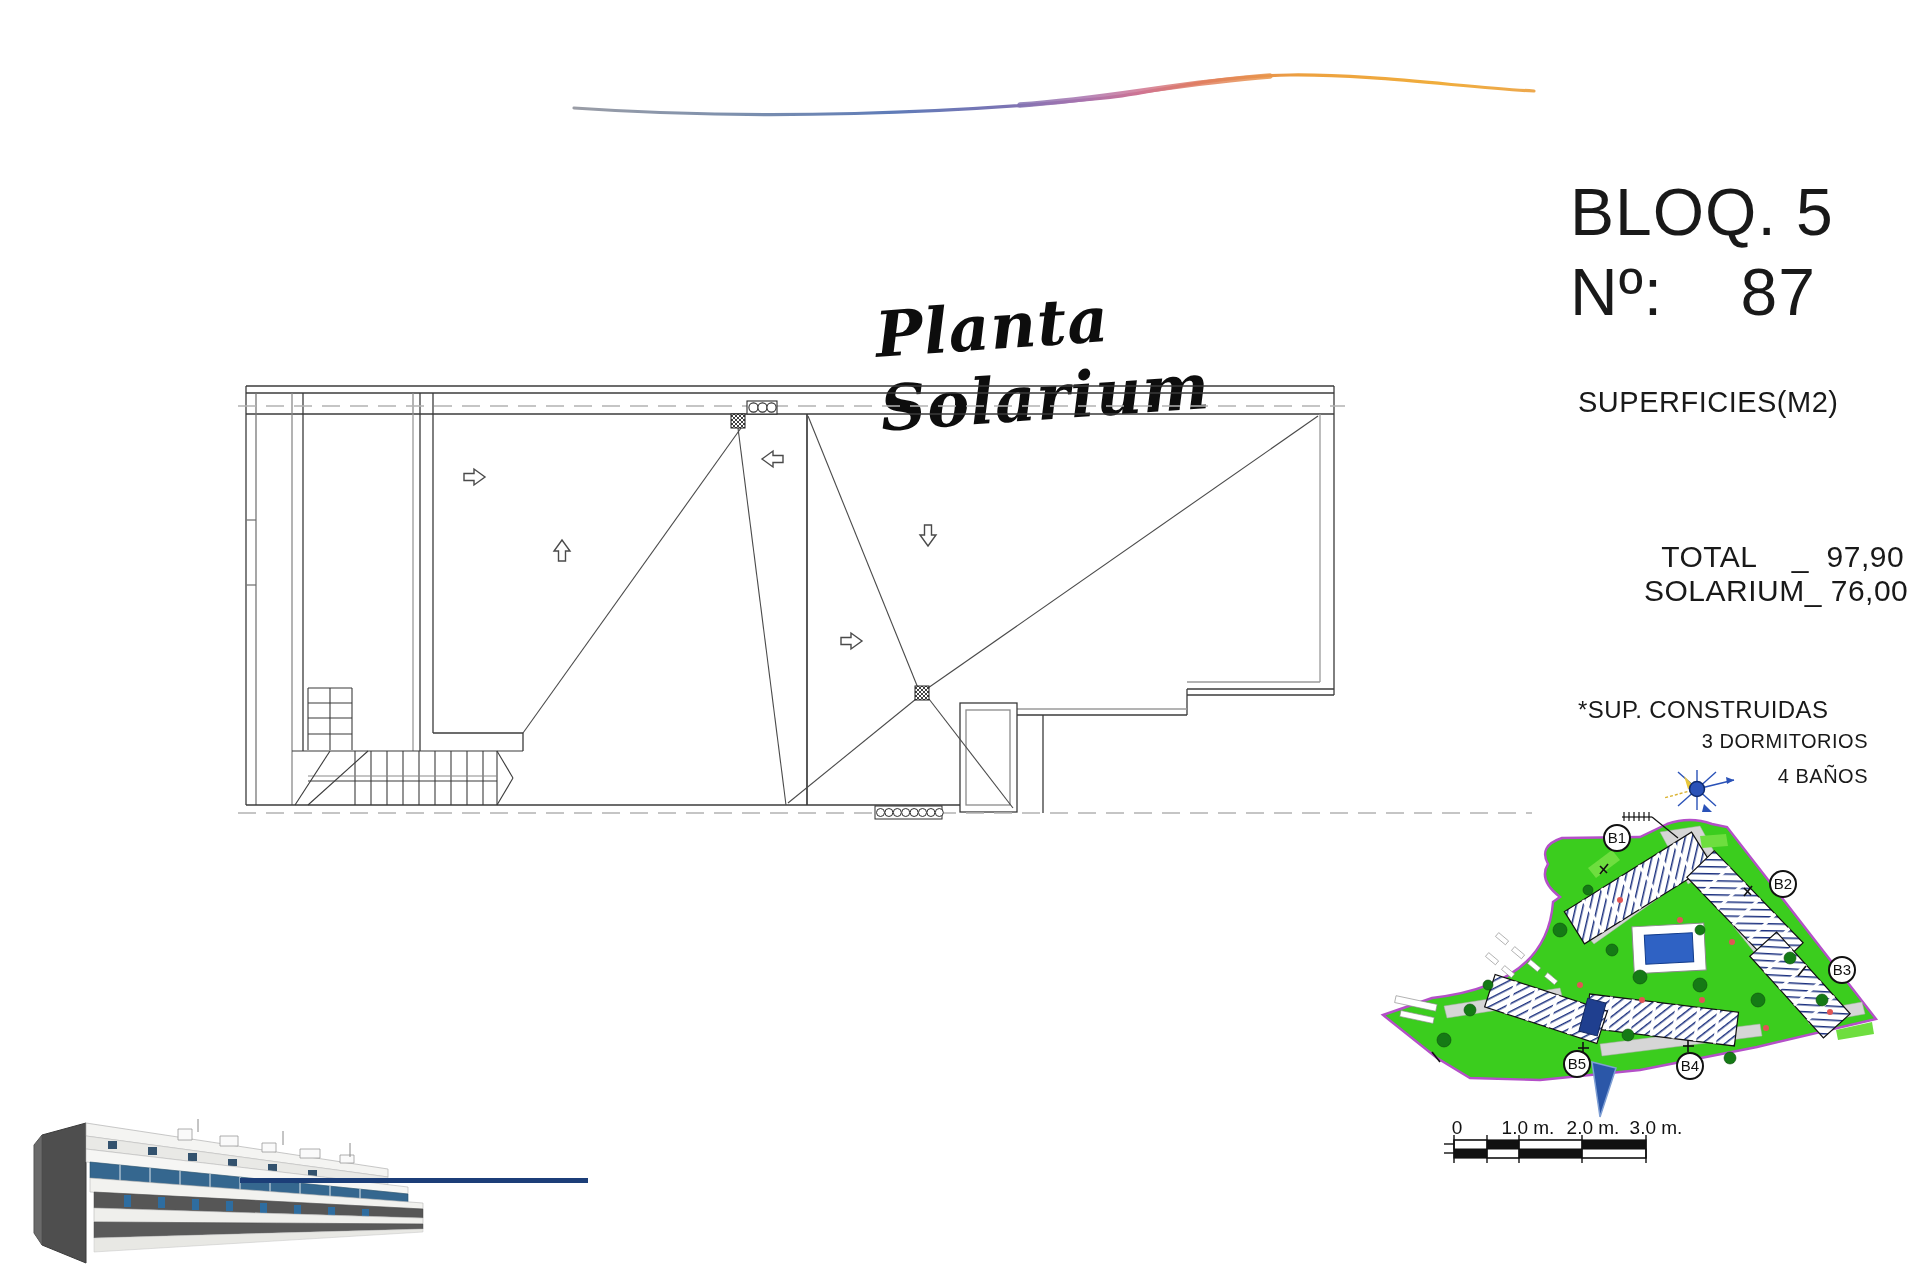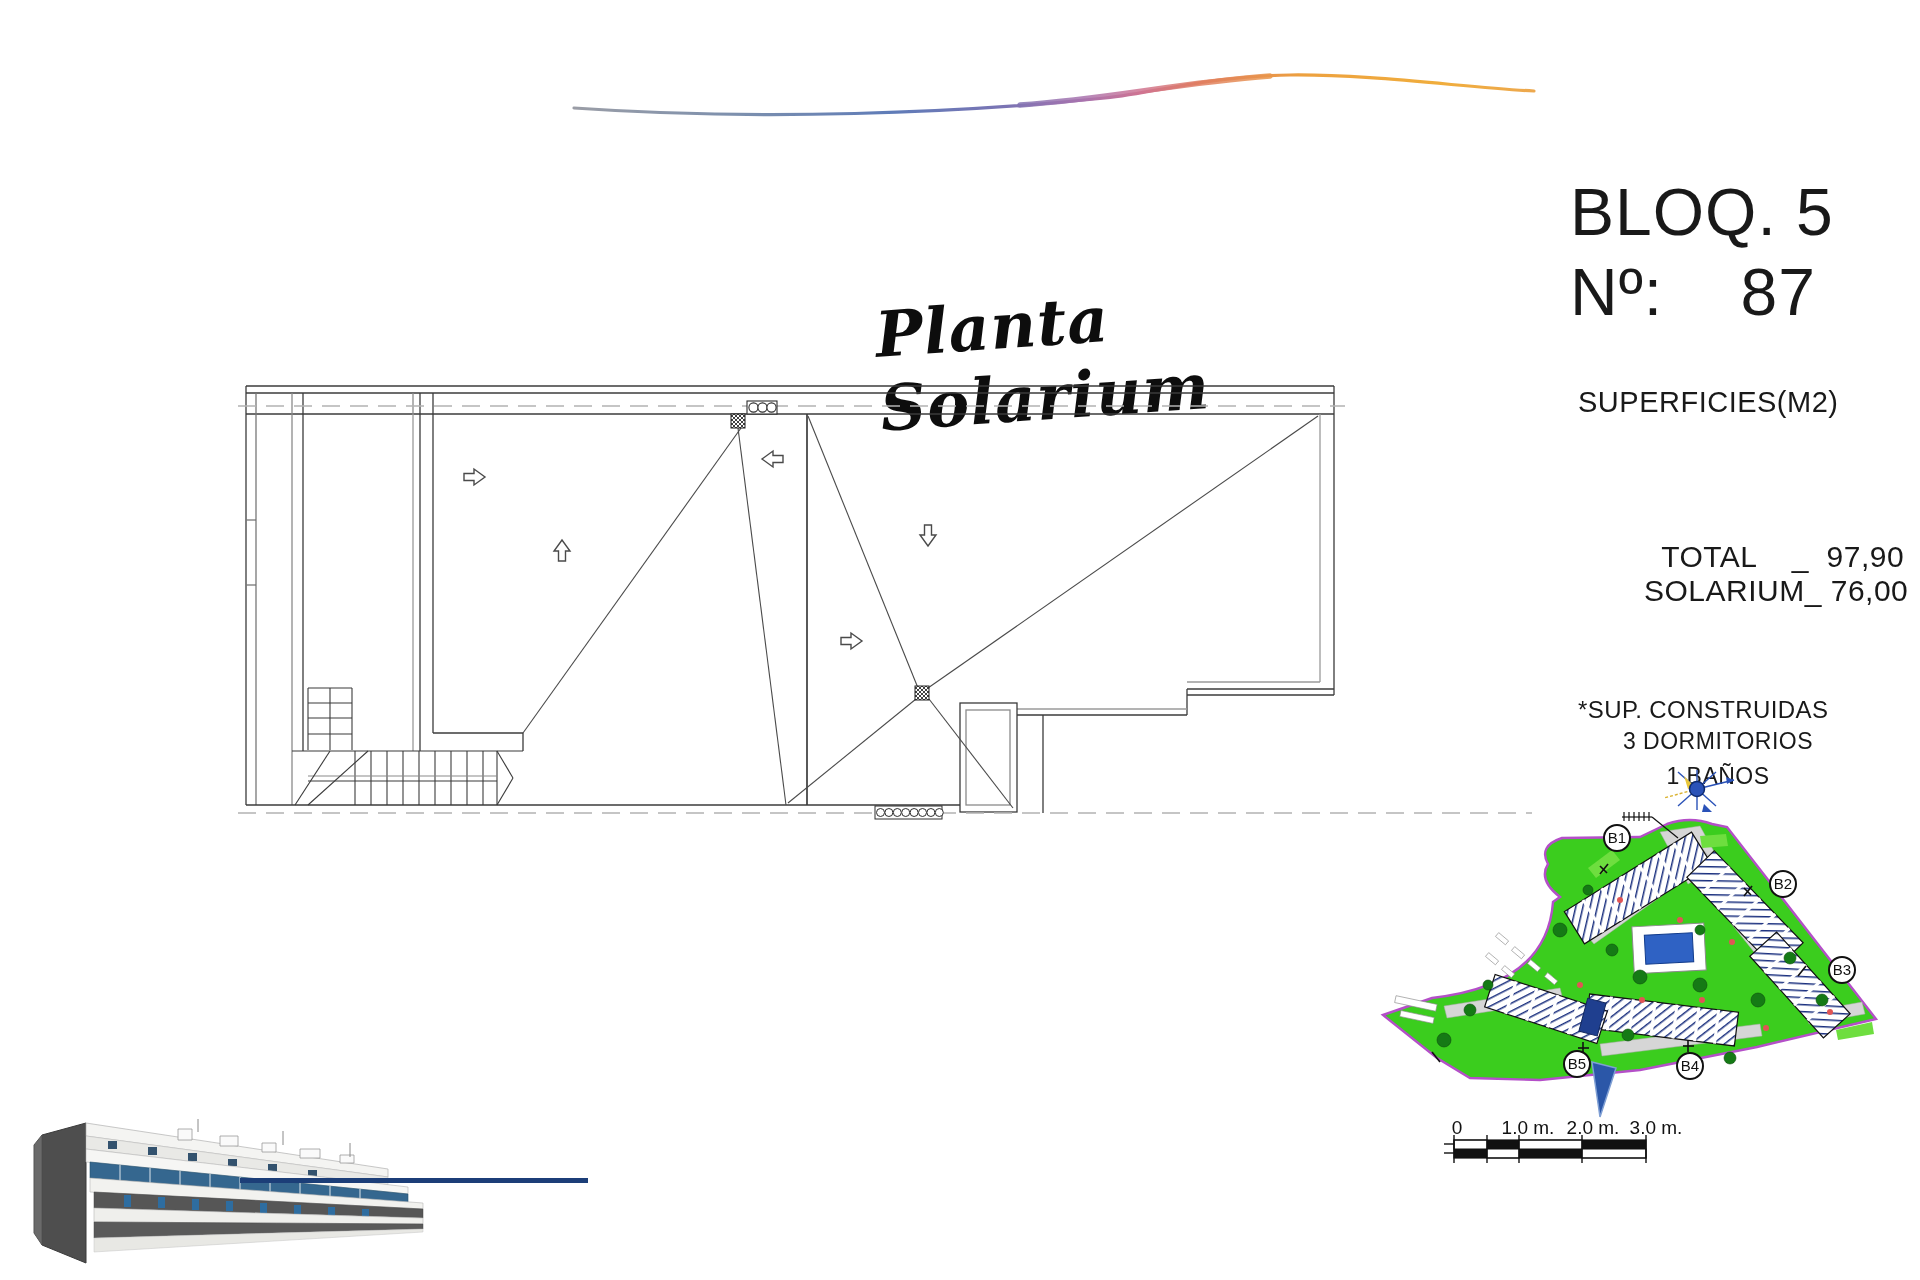--- a/index.html
+++ b/index.html
@@ -8,21 +8,21 @@
   .abs{position:absolute;}
   .arch{letter-spacing:0.5px;}
   .pre{white-space:pre;}
   .title-script{font-family:"DejaVu Serif",serif;font-style:italic;font-weight:bold;
         font-size:63px;transform:rotate(-4deg);transform-origin:left center;letter-spacing:1px;color:#0d0d0d;}
   .bloq{font-size:66px;letter-spacing:1px;line-height:1.04;}
   .sup-head{font-size:29px;letter-spacing:0.5px;}
   .sup-row{font-size:22px;line-height:26px;letter-spacing:0.3px;white-space:nowrap;}
   .totals{font-size:30px;line-height:34px;letter-spacing:0.5px;}
   .footnote{font-size:24px;letter-spacing:0.4px;}
-  .features{font-size:23px;line-height:35px;text-align:center;letter-spacing:0.5px;}
+  .features{font-size:20px;line-height:35px;text-align:right;letter-spacing:0.5px;}
   svg{display:block;}
 </style>
 </head>
 <body>
 
 <div class="page">
 
   <svg class="abs" style="left:560px;top:50px;" width="990" height="85" viewBox="560 50 990 85">
     <defs>
       <linearGradient id="swg" gradientUnits="userSpaceOnUse" x1="574" y1="0" x2="1534" y2="0">
@@ -51,21 +51,21 @@
 
   <div class="abs totals arch" style="left:1644px;top:540px;">
     <div class="pre">  TOTAL    _  97,90</div>
     <div class="pre">SOLARIUM_ 76,00</div>
   </div>
 
   <div class="abs footnote arch" style="left:1578px;top:696px;">*SUP. CONSTRUIDAS</div>
 
   <div class="abs features arch" style="left:1568px;top:724px;width:300px;">
     <div>3 DORMITORIOS</div>
-    <div>1 BAÑOS</div>
+    <div>4 BAÑOS</div>
   </div>
 
   <svg class="abs" style="left:238px;top:377px;" width="1307" height="453" viewBox="238 377 1307 453">
     <defs>
       <pattern id="drainHatch" width="4" height="4" patternUnits="userSpaceOnUse">
         <rect width="4" height="4" fill="#fff"></rect>
         <path d="M0,0 L4,4 M4,0 L0,4" stroke="#2b2b2b" stroke-width="0.9"></path>
       </pattern>
       <path id="arrowGlyph" d="M -10 -3.5 L 0 -3.5 L 0 -8 L 11 0 L 0 8 L 0 3.5 L -10 3.5 Z" fill="#ffffff" stroke="#4a4a4a" stroke-width="1.4"></path>
     </defs>

